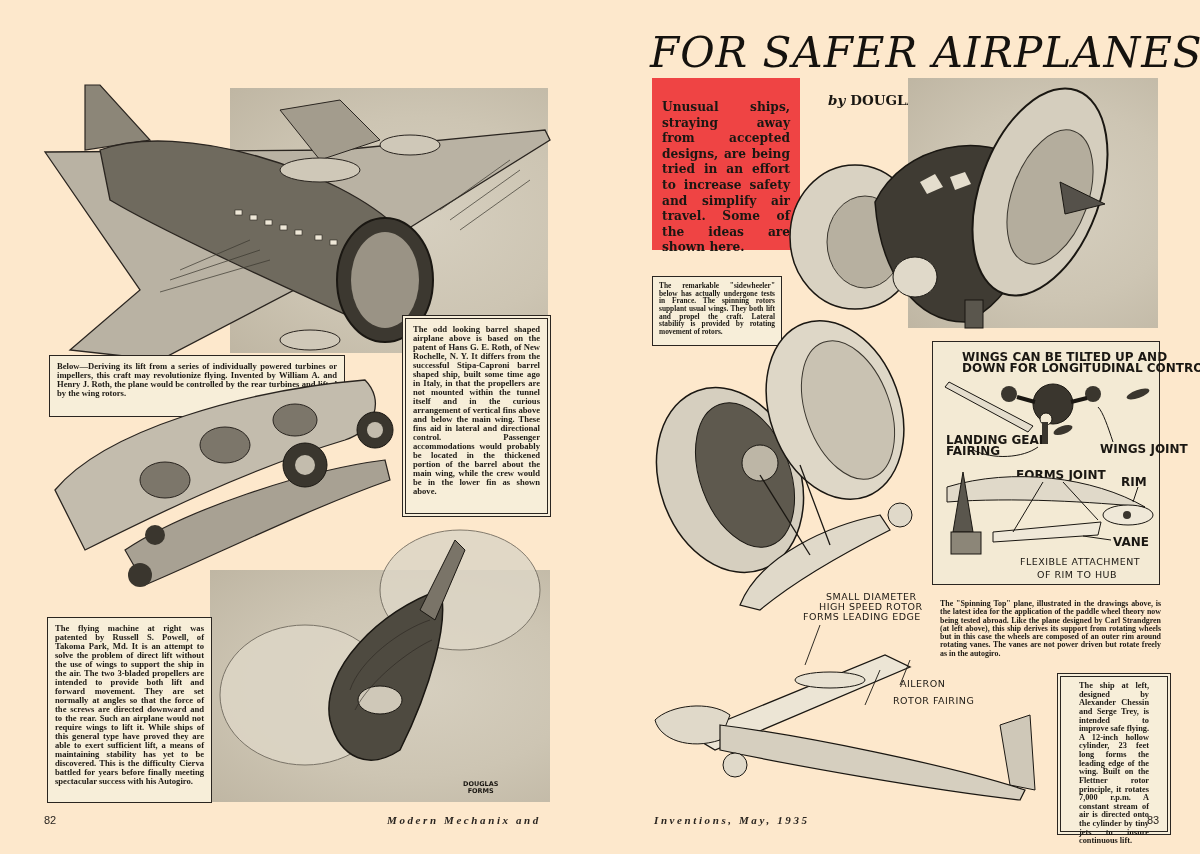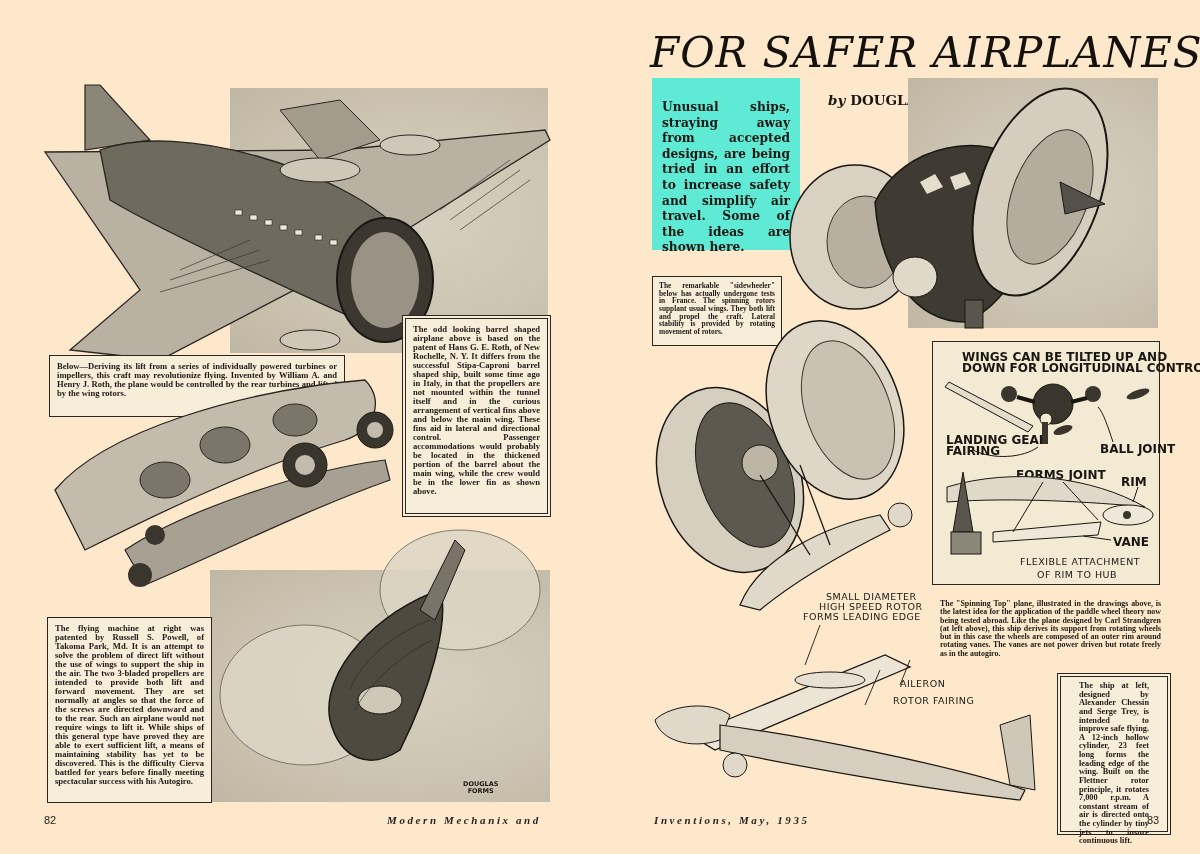--- a/index.html
+++ b/index.html
@@ -41,21 +41,21 @@
     color: #1d1a15;
     text-align: justify;
     line-height: 1.05;
   }
   .box p { font-size: 8.6px; }
   .box.inner { padding: 6px 7px; }
   .double { box-shadow: 0 0 0 2px #f7eed9, 0 0 0 3px #2a2520; }
 
   .intro {
     position: absolute; left: 652px; top: 78px; width: 148px; height: 172px;
-    background: #5eead4;
+    background: #ef4444;
     padding: 22px 10px 0 10px;
     font-family: "DejaVu Serif", serif;
     font-weight: bold;
     font-size: 12.2px;
     line-height: 15.6px;
     text-align: justify;
     color: #1a1712;
   }
   .byline {
     position: absolute; left: 828px; top: 92px;
@@ -216,21 +216,21 @@
     <line x1="110" y1="160" x2="160" y2="240" stroke="#1a1712" stroke-width="1.3"></line>
     <line x1="150" y1="150" x2="180" y2="230" stroke="#1a1712" stroke-width="1.3"></line>
     <circle cx="250" cy="200" r="12" fill="#e0d9c9" stroke="#1a1712"></circle>
   </svg>
 
   <div class="diagram-box">
     <div class="label" style="left:29px; top:10px;">WINGS CAN BE TILTED UP AND</div>
     <div class="label" style="left:29px; top:21px;">DOWN FOR LONGITUDINAL CONTROL</div>
     <div class="label" style="left:13px; top:93px;">LANDING GEAR</div>
     <div class="label" style="left:13px; top:104px;">FAIRING</div>
-    <div class="label" style="left:167px; top:102px;">BALL JOINT</div>
+    <div class="label" style="left:167px; top:102px;">WINGS JOINT</div>
     <div class="label" style="left:83px; top:128px;">FORMS JOINT</div>
     <div class="label" style="left:188px; top:135px;">RIM</div>
     <div class="label" style="left:180px; top:195px;">VANE</div>
     <div class="label label-caps" style="left:87px; top:215px;">FLEXIBLE ATTACHMENT</div>
     <div class="label label-caps" style="left:104px; top:228px;">OF RIM TO HUB</div>
     <svg style="left:0; top:0;" width="228" height="244" viewBox="0 0 228 244">
       <path d="M12 45 L95 90 L100 84 L16 40 Z" fill="#e4ddcd" stroke="#1a1712"></path>
       <circle cx="120" cy="62" r="20" fill="#3a362e" stroke="#1a1712"></circle>
       <circle cx="76" cy="52" r="8" fill="#3a362e"></circle>
       <circle cx="160" cy="52" r="8" fill="#3a362e"></circle>

